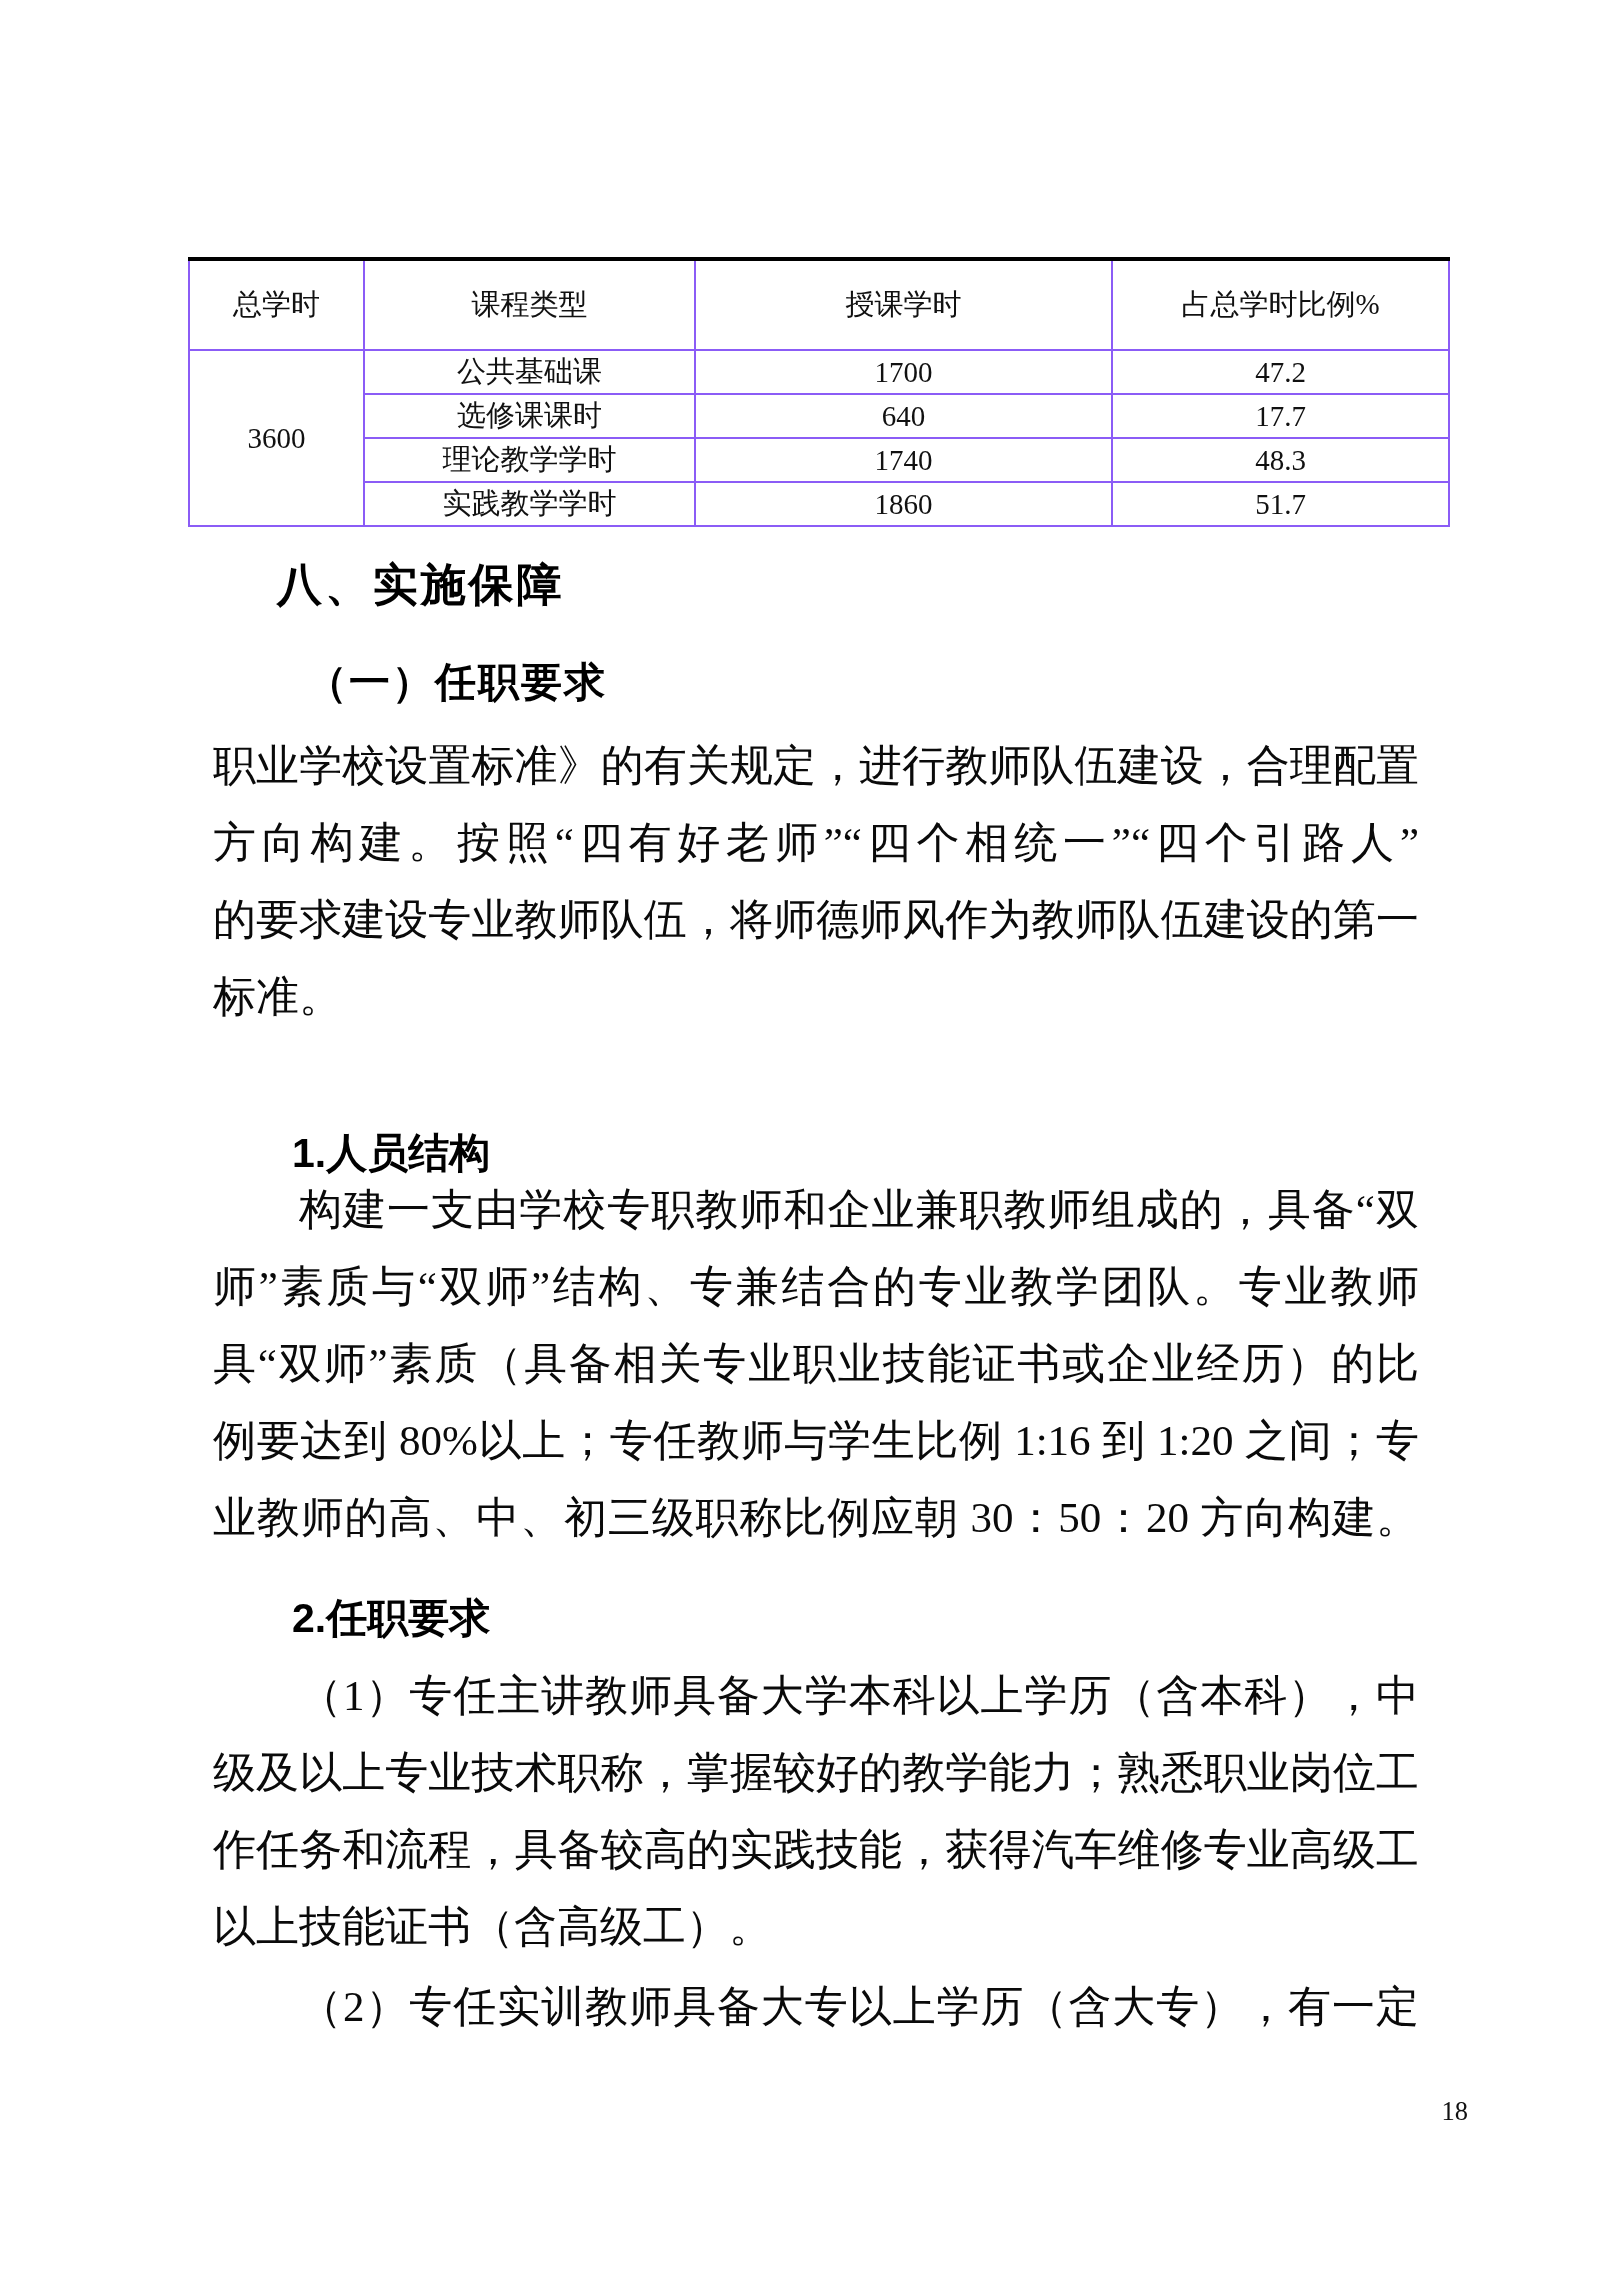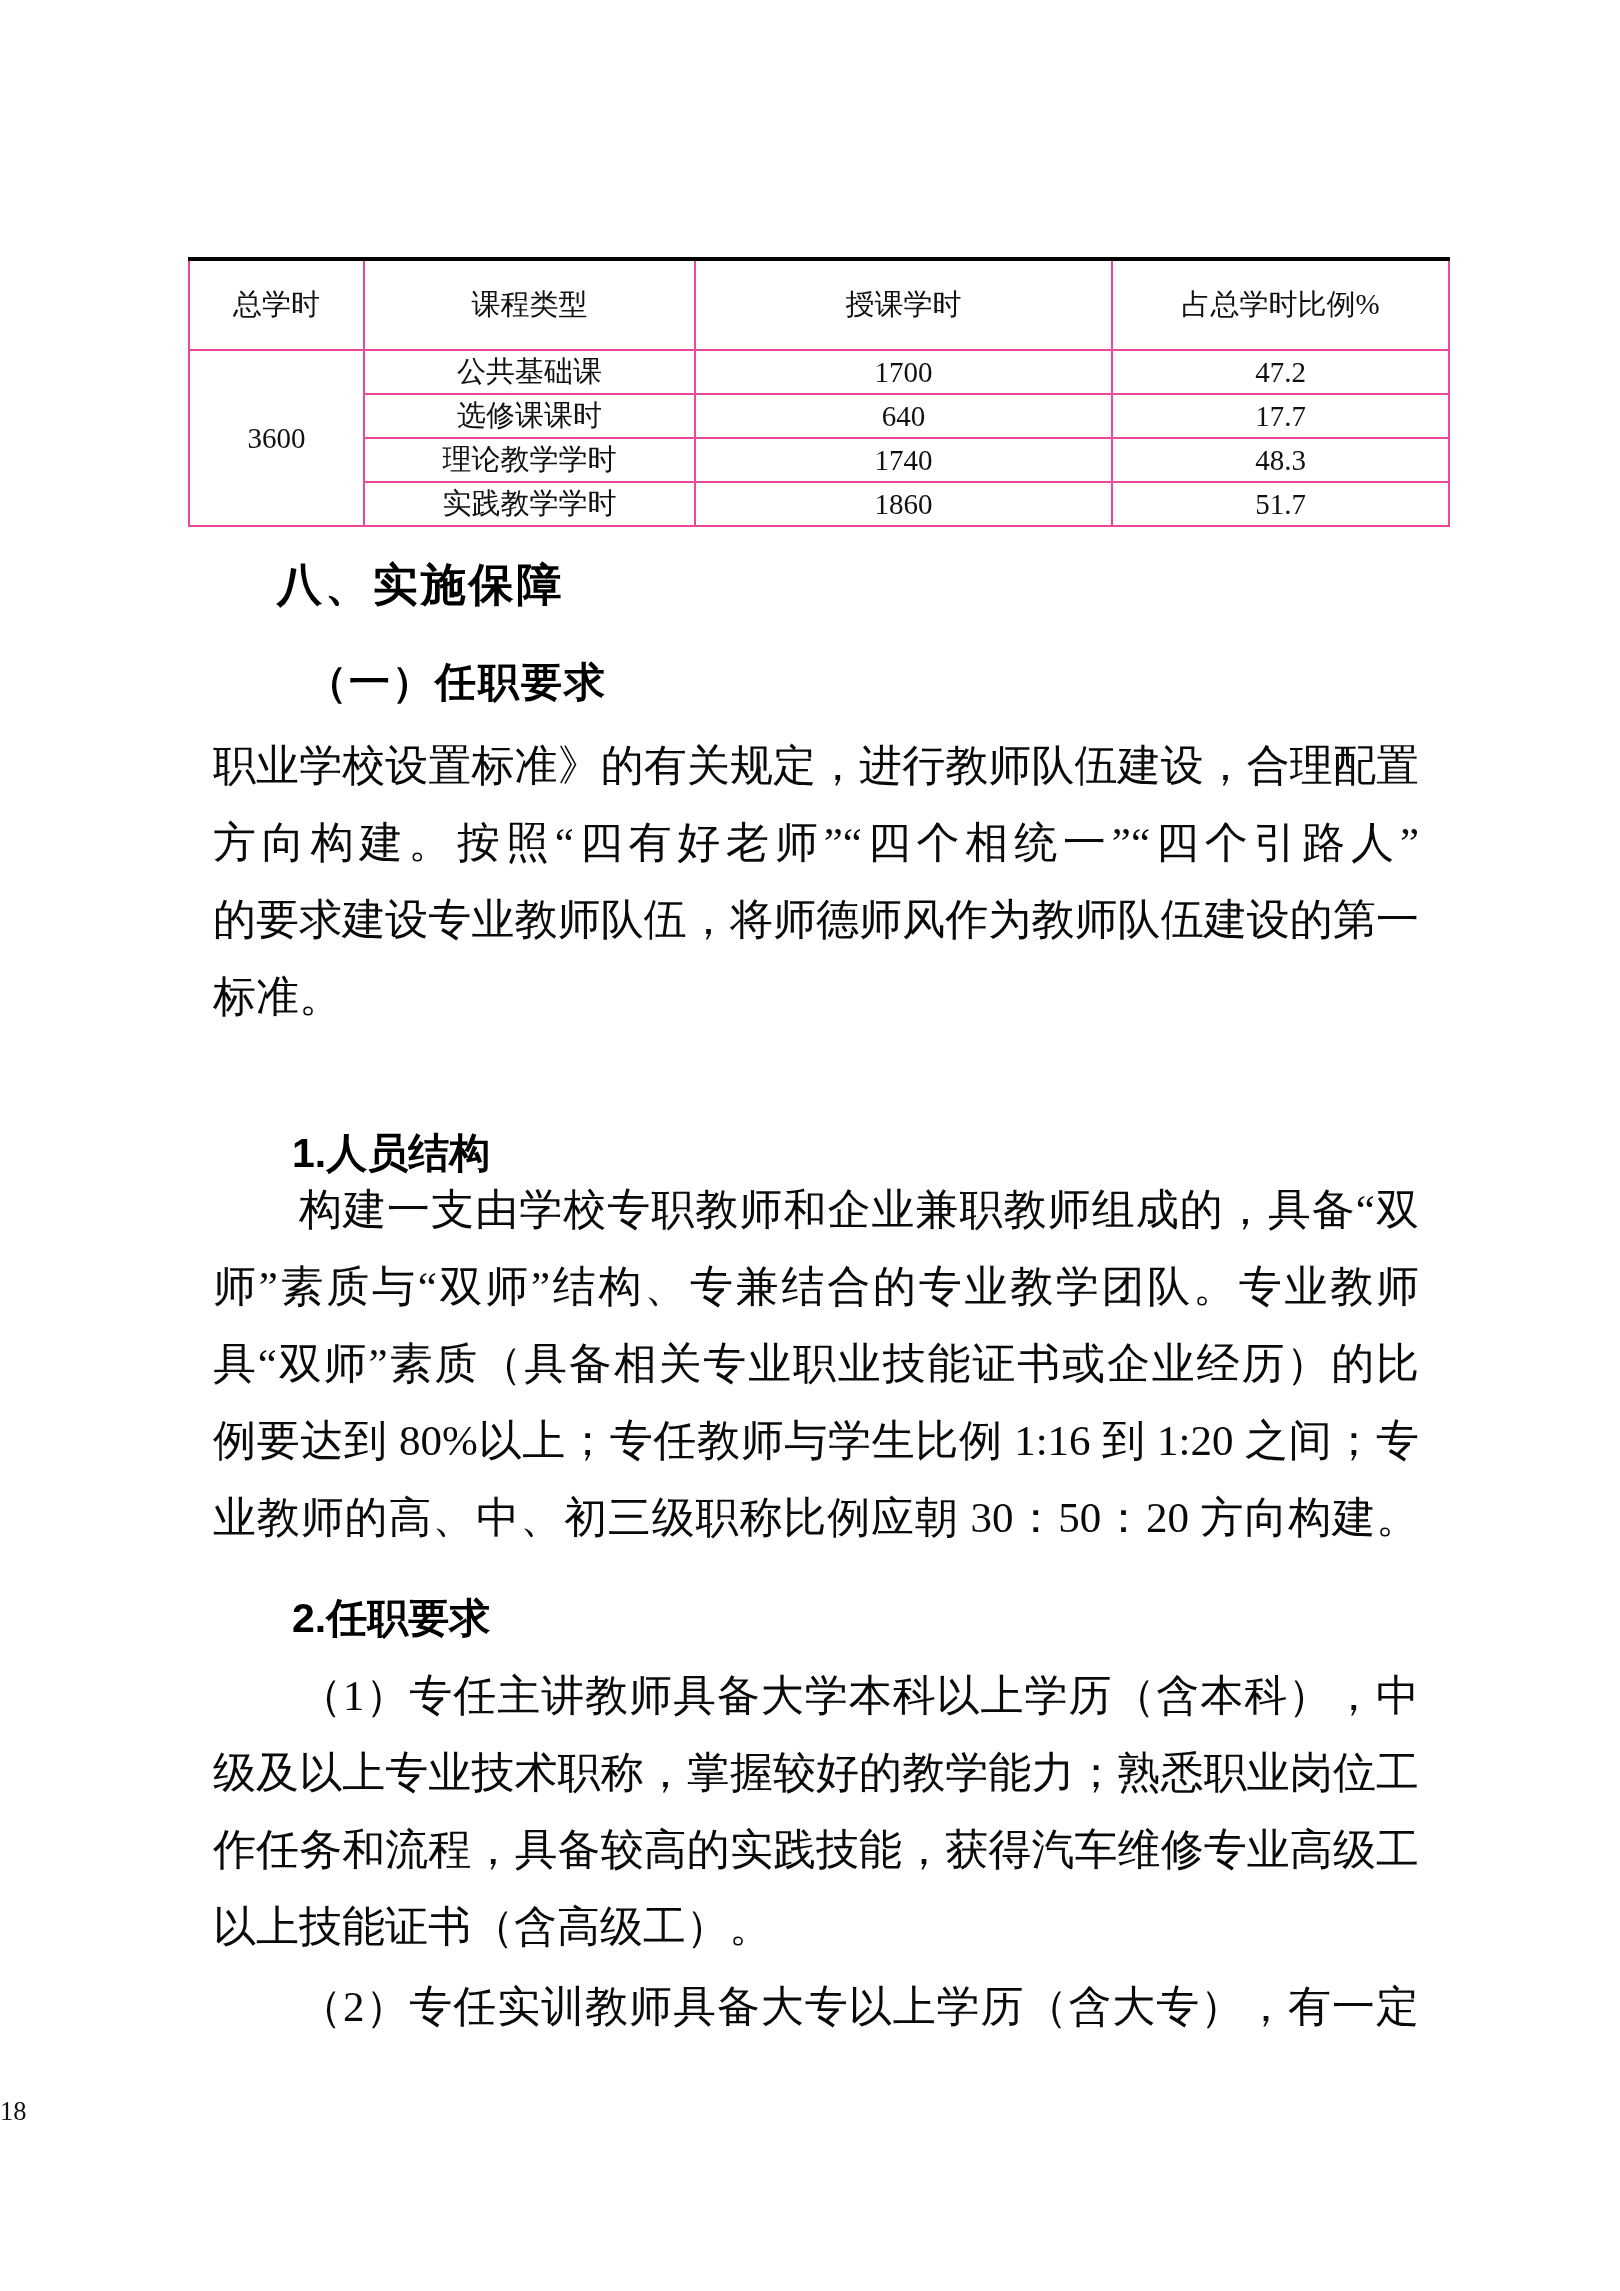--- a/index.html
+++ b/index.html
@@ -15,21 +15,21 @@
     position:absolute;left:188px;top:202px;width:1260px;
     text-align:center;font-size:31px;line-height:43px;
     letter-spacing:2px;color:#111;
   }
   table.hours{
     position:absolute;left:188px;top:257px;width:1260px;
     border-collapse:collapse;table-layout:fixed;
     border:2.9px solid #000;border-top:4.9px solid #000;
   }
   table.hours td,table.hours th{
-    border:2px solid #ec4899;
+    border:2px solid #8b5cf6;
     text-align:center;vertical-align:middle;
     font-size:29px;font-weight:normal;color:#111;
     padding:0;overflow:hidden;
   }
   tr.hdr{height:91px;}
   tr.datarow{height:44px;}
   .h1{
     position:absolute;left:277px;top:555px;
     font-family:"Liberation Sans","DejaVu Sans",sans-serif;
     font-size:45px;font-weight:bold;letter-spacing:2.9px;line-height:59px;
@@ -50,21 +50,21 @@
   }
   .para .ln{
     height:77px;line-height:77px;
     text-align:left;text-align-last:justify;
     white-space:normal;
   }
   .para .ln.first{text-indent:86px;}
   .para .ln.short{text-align-last:left;}
   .pagenum{
     position:absolute;left:0;top:2096px;width:1468px;
-    text-align:left;font-size:26.5px;color:#111;
+    text-align:right;font-size:26.5px;color:#111;
   }
 </style>
 </head>
 <body>
 
 <div class="page">
 
 
   <table class="hours">
     <colgroup>

